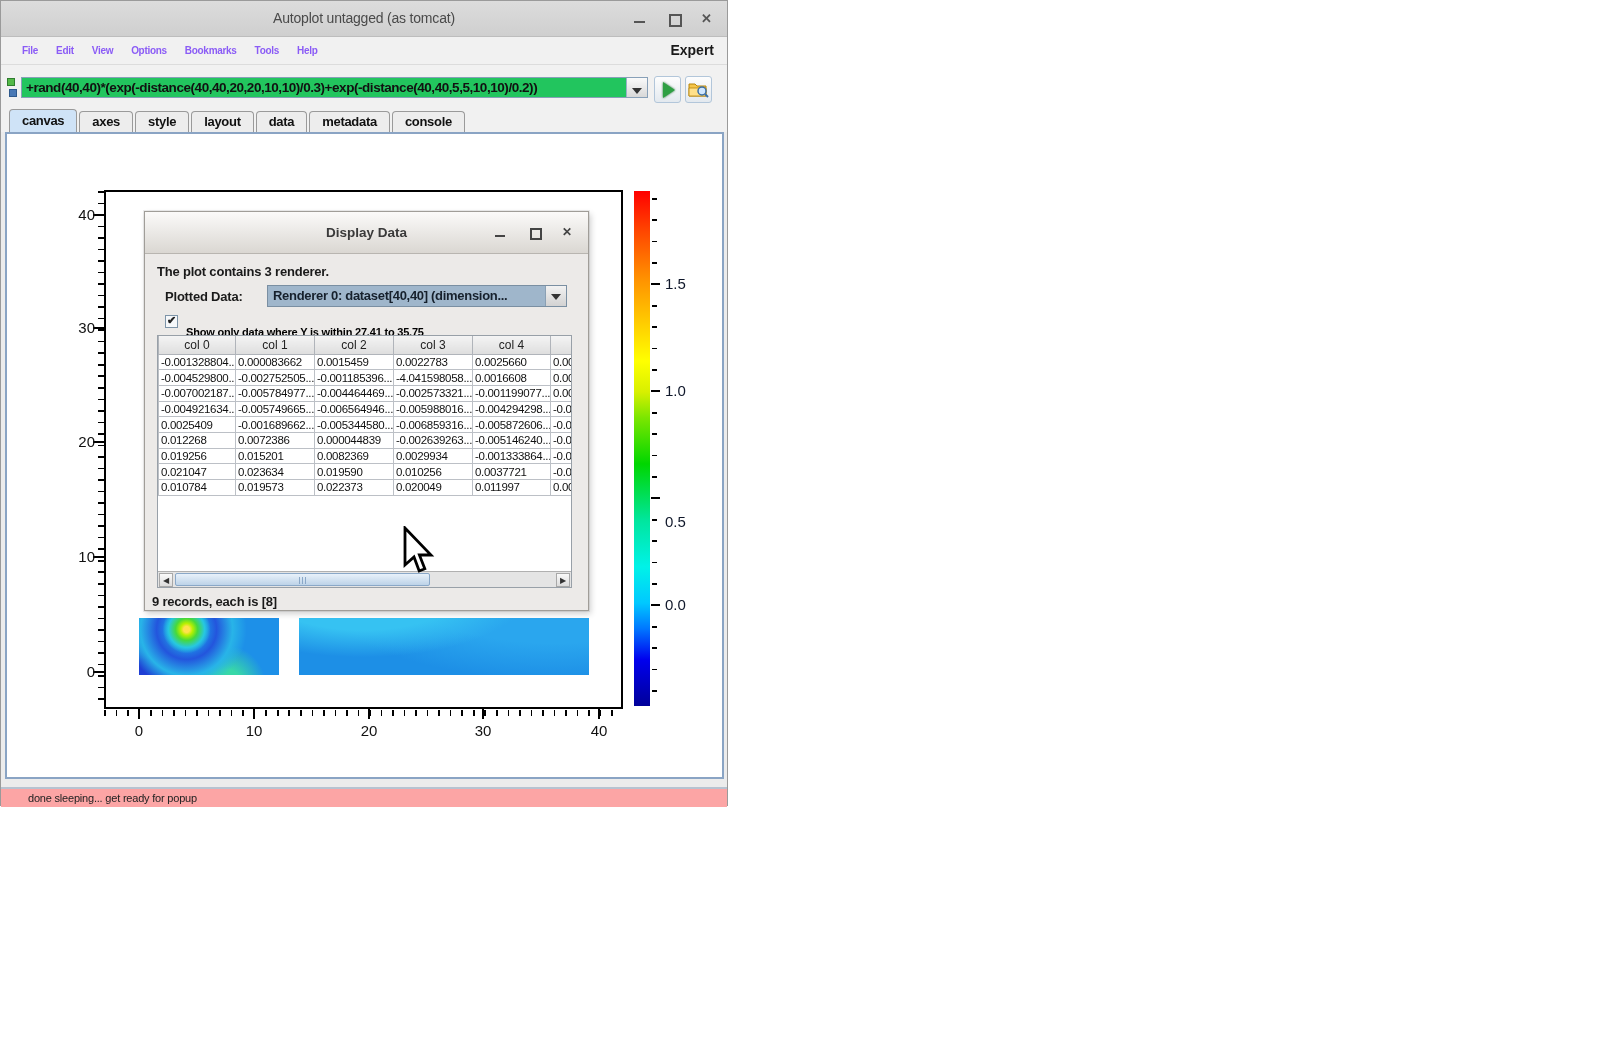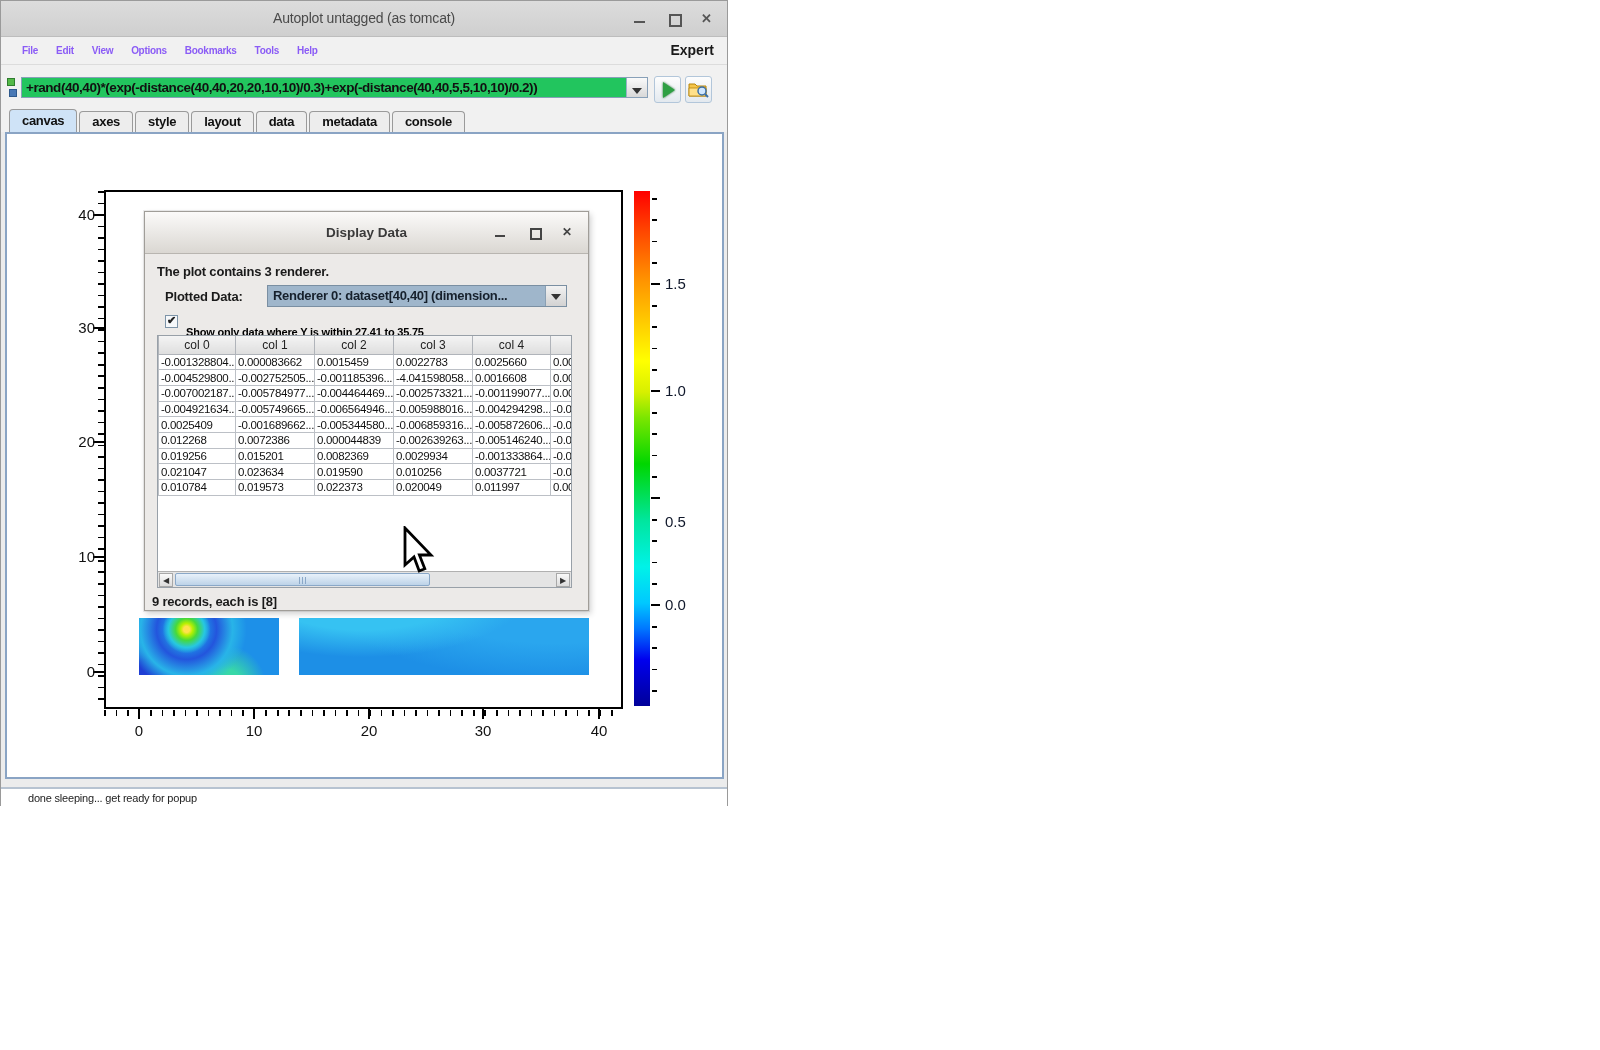--- a/index.html
+++ b/index.html
@@ -123,21 +123,21 @@
   .sb-btn.left { left:1px; } .sb-btn.right { right:1px; }
   .sb-thumb { position:absolute; left:17px; top:1px; width:255px; height:13px; background:linear-gradient(#e8f1fa,#bdd3e8); border:1px solid #8aa8c8; border-radius:2px; }
   .sb-thumb::after { content:""; position:absolute; left:123px; top:3px; width:8px; height:7px;
     background:repeating-linear-gradient(to right,#8aa8c8 0 1px,transparent 1px 3px); }
   .dlg-records { position:absolute; left:7px; top:382px; font-size:13px; font-weight:700; color:#1a1a1a; letter-spacing:-0.2px; }
 
   
   .cursor { position:absolute; left:401px; top:525px; width:34px; height:52px; }
 
   
-  .statusbar { position:absolute; left:0; top:786px; width:100%; height:20px; background:#ffffff; border-top:2px solid #b7c3d1; }
+  .statusbar { position:absolute; left:0; top:786px; width:100%; height:20px; background:#fca5a5; border-top:2px solid #b7c3d1; }
   .statusbar .txt { position:absolute; left:27px; top:3px; font-size:11px; color:#222; letter-spacing:-0.2px; }
 </style>
 </head>
 <body>
 
 <div class="page">
   <div class="app-window">
 
     <div class="titlebar">
       <div class="title">Autoplot untagged (as tomcat)</div>

